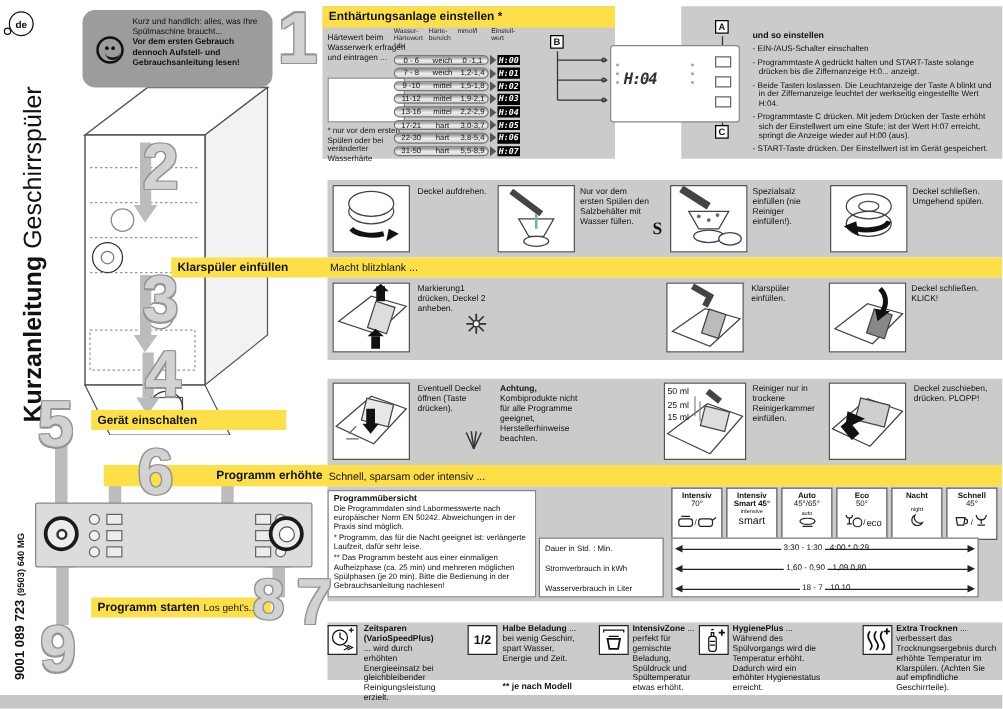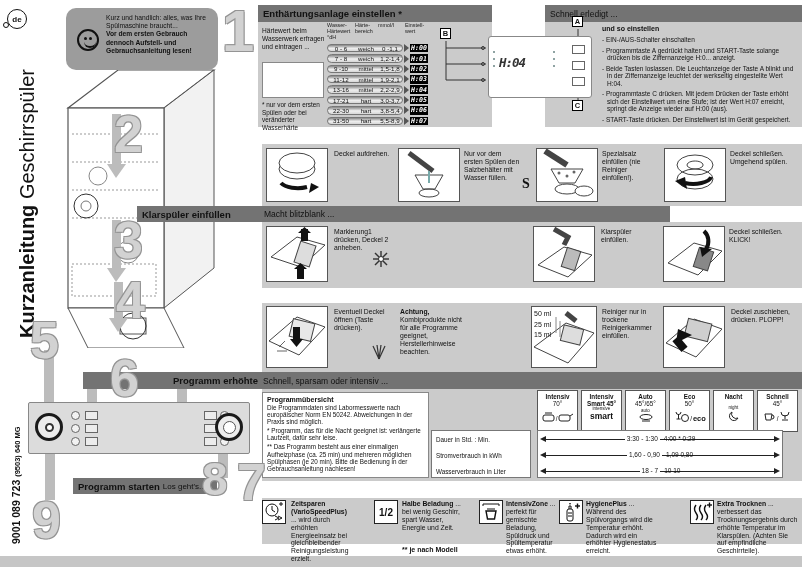--- a/index.html
+++ b/index.html
@@ -1,54 +1,54 @@
 <!DOCTYPE html>
 <html><head>
 <meta charset="utf-8">
 <style>
   html,body{margin:0;padding:0}
   *{box-sizing:border-box}
   .page{position:relative;width:802px;height:567px;background:#fff;overflow:hidden;
         font-family:"Liberation Sans",sans-serif;color:#111}
   .abs{position:absolute}
-  .bar{position:absolute;background:#737373;display:flex;align-items:center;
+  .bar{position:absolute;background:#fde047;display:flex;align-items:center;
        padding:0 5px;font-size:8.5px;color:#111;z-index:3}
   .bar .bt{font-weight:bold;font-size:9.5px;white-space:nowrap}
   .bar .tg{font-size:8.5px;white-space:nowrap}
   .gbody{position:absolute;background:#cbcbcb;z-index:1}
   .ibox{position:absolute;background:#fff;border:1px solid #555;z-index:2}
   .cap{position:absolute;font-size:6.8px;line-height:1.18;z-index:2}
   .num{position:absolute;font-weight:bold;line-height:1;color:#d2d2d2;z-index:6;
        text-shadow:-1px -1px 0 #949494,1px -1px 0 #949494,-1px 1px 0 #949494,1px 1px 0 #949494}
   .keyl{position:absolute;width:11px;height:11px;border:1px solid #000;background:#fff;
         font-size:7.5px;font-weight:bold;display:flex;align-items:center;justify-content:center;z-index:4}
   .seg{font-family:"DejaVu Sans Mono",monospace;font-weight:bold;font-style:italic}
   
-  .htable{position:absolute;left:327px;top:23px;width:110px;z-index:2}
+  .htable{position:absolute;left:315px;top:23px;width:110px;z-index:2}
   .hhead{display:flex;font-size:5.4px;line-height:1.1;color:#222;margin-bottom:3px}
   .hhead span{text-align:left}
   .hrow{display:flex;align-items:center;height:8.6px;margin-bottom:1.8px}
   .pill{display:flex;flex:0 0 76px;height:8.4px;border-radius:4.5px;border:0.5px solid #777;
         background:linear-gradient(180deg,#868686 0%,#efefef 55%,#d6d6d6 100%);
         align-items:center;font-size:6.2px;color:#111}
   .pill span{text-align:center}
   .chev{width:0;height:0;border-top:4px solid transparent;border-bottom:4px solid transparent;
         border-left:5px solid #555;margin:0 1px}
   .chip{background:#000;color:#fff;height:8.6px;display:flex;align-items:center;
         font-size:6.6px;padding:0 1px}
   .blist{position:absolute;left:602px;top:25px;width:198px;font-size:6.5px;line-height:1.16;z-index:2}
   .blist .bsub{font-weight:bold;font-size:7px;margin-bottom:3px}
   .blist p{margin:0 0 3px 0;padding-left:5px;text-indent:-5px}
   
   .pbox{position:absolute;background:#fff;border:1px solid #555;width:41px;height:42px;
         text-align:center;font-size:6.3px;line-height:1.15;padding-top:2px;z-index:2}
   .pbox .pn{font-weight:bold}
   .picon{display:flex;align-items:flex-end;justify-content:center;gap:1px;margin-top:2px;height:13px}
   .tinylbl{font-size:4.5px;display:block;line-height:1}
-  .biglbl{font-size:8.5px;font-weight:bold;line-height:1}
+  .biglbl{font-size:8.5px;font-weight:normal;line-height:1}
   .mlabels{position:absolute;background:#fff;border:1px solid #777;font-size:6.3px;z-index:2}
   .mlabels div{height:16px;display:flex;align-items:center;padding-left:4px}
   .marrows{position:absolute;background:#fff;border:1px solid #777;z-index:2}
   .mrow{position:relative;height:16px}
   .mline{position:absolute;left:7px;right:7px;top:8px;border-top:1px solid #222}
   .tri-l{position:absolute;left:2px;top:5px;width:0;height:0;border-top:3px solid transparent;
          border-bottom:3px solid transparent;border-right:6px solid #222}
   .tri-r{position:absolute;right:2px;top:5px;width:0;height:0;border-top:3px solid transparent;
          border-bottom:3px solid transparent;border-left:6px solid #222}
   .mtext{position:absolute;left:0;right:0;top:4px;display:flex;justify-content:center;gap:4px;font-size:6.5px}
@@ -162,23 +162,20 @@
       <line x1="578" y1="29" x2="578" y2="44"></line>
       <line x1="578" y1="85" x2="578" y2="100"></line>
     </g>
   </svg>
 
   <div class="gbody" style="left:258px;top:5px;width:234px;height:122px"></div>
   <div class="gbody" style="left:545px;top:5px;width:257px;height:122px"></div>
   <div class="bar" style="left:258px;top:5px;width:234px;height:17px">
     <span class="bt">Enthärtungsanlage einstellen *</span>
   </div>
-  <div class="bar" style="left:545px;top:5px;width:257px;height:17px">
-    <span class="tg">Schnell erledigt ...</span>
-  </div>
   <div class="cap" style="left:262px;top:27px;width:66px;font-size:6.6px">Härtewert beim Wasserwerk erfragen und eintragen ...</div>
   <div class="ibox" style="left:262px;top:62px;width:62px;height:36px;border-color:#888"></div>
   <div class="cap" style="left:262px;top:101px;width:70px;font-size:6.4px">* nur vor dem ersten Spülen oder bei veränderter Wasserhärte</div>
 
   <div class="htable">
     <div class="hhead">
       <span style="width:28px">Wasser-Härtewert °dH</span>
       <span style="width:23px">Härte-bereich</span>
       <span style="width:27px">mmol/l</span>
       <span style="width:24px">Einstell-wert</span>
@@ -316,21 +313,21 @@
     <svg width="60" height="52" viewBox="0 0 60 52">
         <ellipse cx="30" cy="16" rx="18" ry="10" fill="#fff" stroke="#444"></ellipse>
         <path d="M30,12 a8,4 0 1 0 0.1,0" fill="none" stroke="#444"></path>
         <ellipse cx="30" cy="30" rx="18" ry="10" fill="none" stroke="#444"></ellipse>
         <path d="M46,28 a18,8 0 0 1 -26,6" fill="none" stroke="#111" stroke-width="4"></path>
         <polygon points="20,28 10,32 22,40" fill="#111"></polygon>
       </svg>
   </div>
   <div class="cap" style="left:730px;top:150px;width:64px">Deckel schließen. Umgehend spülen.</div>
 
-  <div class="bar" style="left:137px;top:206px;width:533px;height:16px">
+  <div class="bar" style="left:137px;top:206px;width:665px;height:16px">
     <span class="bt" style="width:122px">Klarspüler einfüllen</span>
     <span class="tg">Macht blitzblank ...</span>
   </div>
   <div class="gbody" style="left:262px;top:222px;width:540px;height:66px"></div>
   <div class="ibox" style="left:266px;top:226px;width:62px;height:56px">
     <svg width="60" height="54" viewBox="0 0 60 54">
         <path d="M4,30 L30,10 L58,18 L34,40 Z" fill="#fff" stroke="#444"></path>
         <rect x="30" y="16" width="16" height="22" transform="rotate(18 38 27)" fill="#ddd" stroke="#444"></rect>
         <rect x="34" y="2" width="7" height="12" fill="#111"></rect>
         <polygon points="31,6 44,6 37.5,0" fill="#111"></polygon>
@@ -412,20 +409,23 @@
   <div class="ibox" style="left:663px;top:306px;width:62px;height:62px">
     <svg width="60" height="60" viewBox="0 0 60 60">
         <path d="M2,36 L30,12 L58,22 L32,50 Z" fill="#fff" stroke="#444"></path>
         <rect x="22" y="14" width="24" height="18" transform="rotate(14 34 23)" fill="#cfcfcf" stroke="#444"></rect>
         <rect x="12" y="30" width="8" height="14" fill="#111" transform="rotate(-40 16 37)"></rect>
         <polygon points="14,22 28,28 12,36" fill="#111"></polygon>
       </svg>
   </div>
   <div class="cap" style="left:731px;top:308px;width:60px">Deckel zuschieben, drücken. PLOPP!</div>
 
+  <div class="bar" style="left:73px;top:328px;width:156px;height:16px">
+    <span class="bt">Gerät einschalten</span>
+  </div>
 
   <div class="bar" style="left:83px;top:372px;width:719px;height:17px;padding-left:90px">
     <span class="bt" style="width:90px">Programm erhöhte</span>
     <span class="tg">Schnell, sparsam oder intensiv ...</span>
   </div>
 
   <div class="cpanel">
     <span class="knob" style="left:6px;top:10px;width:28px;height:28px">
         <span class="kdot"></span>
       </span>

